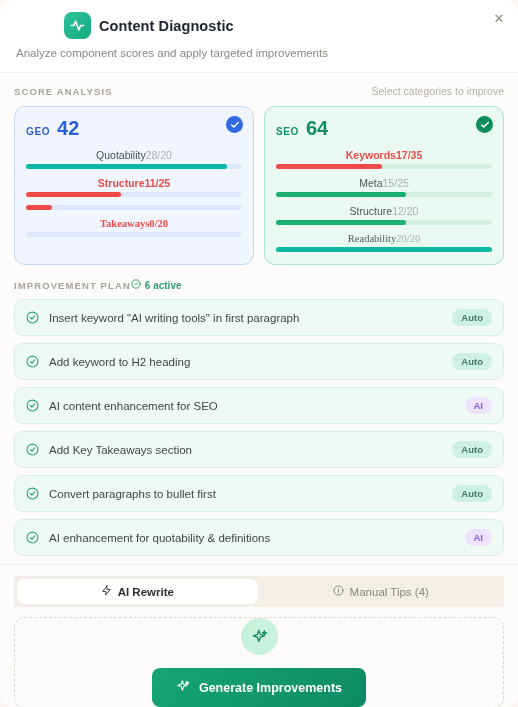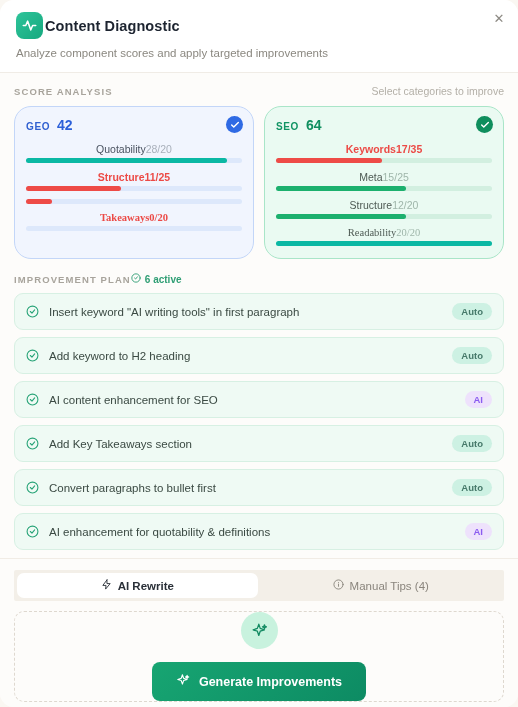--- a/index.html
+++ b/index.html
@@ -18,21 +18,21 @@
     display: flex; flex-direction: column;
   }
   
   .header {
     background: #ffffff;
     padding: 12px 16px 13px 16px;
     border-bottom: 1px solid #f0ece6;
     position: relative;
     flex: 0 0 auto;
   }
-  .header-top { display: flex; align-items: center; gap: 2px; }
+  .header-top { display: flex; align-items: center; gap: 8px; margin-left: 48px; }
   .app-icon {
     width: 27px; height: 27px; border-radius: 8px;
     background: linear-gradient(135deg,#2ec49a,#16a97f);
     display: flex; align-items: center; justify-content: center;
     flex: 0 0 auto;
   }
   .app-icon svg { display: block; }
   .title {
     font-size: 14.5px; font-weight: bold; color: #1d2430;
     letter-spacing: .1px;
@@ -56,32 +56,32 @@
     display: flex; align-items: center; justify-content: space-between;
     margin-bottom: 9px;
   }
   .section-label {
     font-size: 9.5px; font-weight: bold; letter-spacing: 1.1px;
     color: #a8a49c; text-transform: uppercase;
   }
   .section-hint { font-size: 10.5px; color: #b3afa7; }
   .cards { display: flex; gap: 10px; }
   .card {
-    flex: 1 1 0; border-radius: 17px; padding: 11px 11px 12px 11px;
+    flex: 1 1 0; border-radius: 11px; padding: 11px 11px 12px 11px;
     position: relative; min-width: 0;
   }
   .card.geo { background: #f1f5fe; border: 1.4px solid #c3d6f8; }
   .card.seo { background: #eafaf2; border: 1.4px solid #a9e5c8; }
   .card-head { display: flex; align-items: baseline; gap: 7px; margin-bottom: 11px; }
   .card-key {
     font-size: 10px; font-weight: bold; letter-spacing: .6px;
   }
   .card.geo .card-key { color: #2f5fd0; }
   .card.seo .card-key { color: #109463; }
-  .card-score { font-size: 14px; font-weight: bold; line-height: 1; }
+  .card-score { font-size: 20px; font-weight: bold; line-height: 1; }
   .card.geo .card-score { color: #2b5fd9; }
   .card.seo .card-score { color: #0f8f5f; }
   .check {
     position: absolute; top: 9px; right: 10px;
     width: 17px; height: 17px; border-radius: 50%;
     display: flex; align-items: center; justify-content: center;
   }
   .card.geo .check { background: #2f6ae4; }
   .card.seo .check { background: #0f8e5d; }
   .check svg { display: block; }

